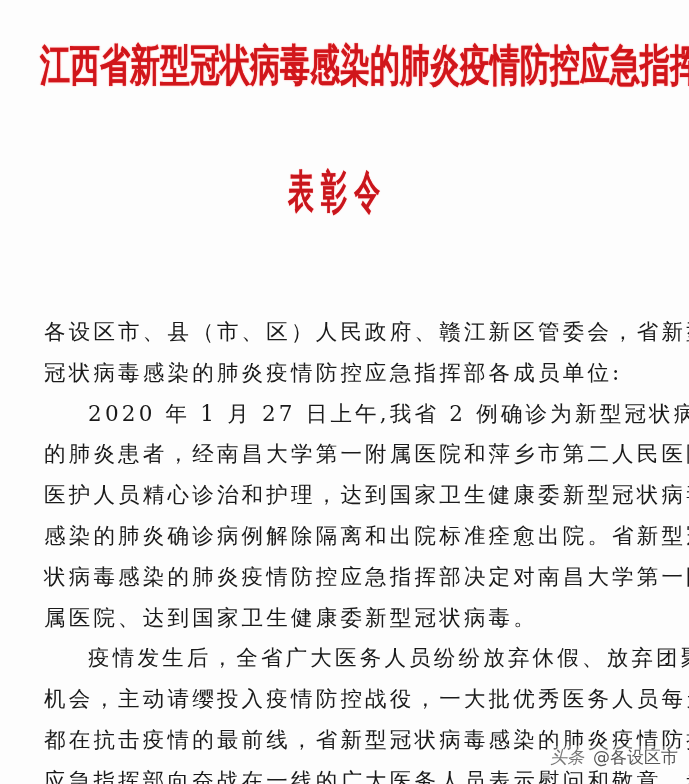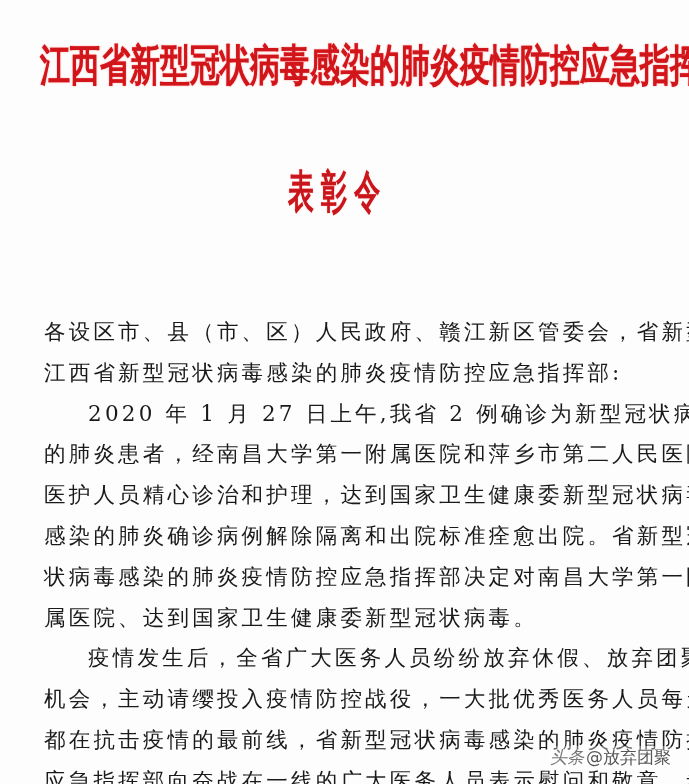--- a/index.html
+++ b/index.html
@@ -77,44 +77,44 @@
       font-family: "DejaVu Sans", "Liberation Sans", sans-serif;
       font-size: 17px;
       color: #555555;
       white-space: nowrap;
       background: rgba(255,255,255,0.35);
       letter-spacing: 0px;
     }
     .watermark .brand {
       font-style: italic;
       color: #777;
-      margin-right: 2px;
+      margin-right: 9px;
     }
   </style>
 </head>
 <body>
 
 <div class="page">
 
   <div class="doc-title">江西省新型冠状病毒感染的肺炎疫情防控应急指挥部</div>
 
   <div class="doc-subtitle">表彰令</div>
 
   <div class="body-text">
     <div class="line">各设区市、县（市、区）人民政府、赣江新区管委会，省新型</div>
-    <div class="line">江西省新型冠状病毒感染的肺炎疫情防控应急指挥部:</div>
+    <div class="line">冠状病毒感染的肺炎疫情防控应急指挥部各成员单位:</div>
     <div class="line indent">2020 年 1 月 27 日上午,我省 2 例确诊为新型冠状病毒感染</div>
     <div class="line">的肺炎患者，经南昌大学第一附属医院和萍乡市第二人民医院</div>
     <div class="line">医护人员精心诊治和护理，达到国家卫生健康委新型冠状病毒</div>
     <div class="line">感染的肺炎确诊病例解除隔离和出院标准痊愈出院。省新型冠</div>
     <div class="line">状病毒感染的肺炎疫情防控应急指挥部决定对南昌大学第一附</div>
     <div class="line">属医院、达到国家卫生健康委新型冠状病毒。</div>
     <div class="line indent">疫情发生后，全省广大医务人员纷纷放弃休假、放弃团聚</div>
     <div class="line">机会，主动请缨投入疫情防控战役，一大批优秀医务人员每天</div>
     <div class="line">都在抗击疫情的最前线，省新型冠状病毒感染的肺炎疫情防控</div>
     <div class="line">应急指挥部向奋战在一线的广大医务人员表示慰问和敬意。希</div>
   </div>
 
   <div class="watermark">
-    <span class="brand">头条</span><span>@放弃团聚</span>
+    <span class="brand">头条</span><span>@各设区市</span>
   </div>
 
 </div>
 
 </body></html>

